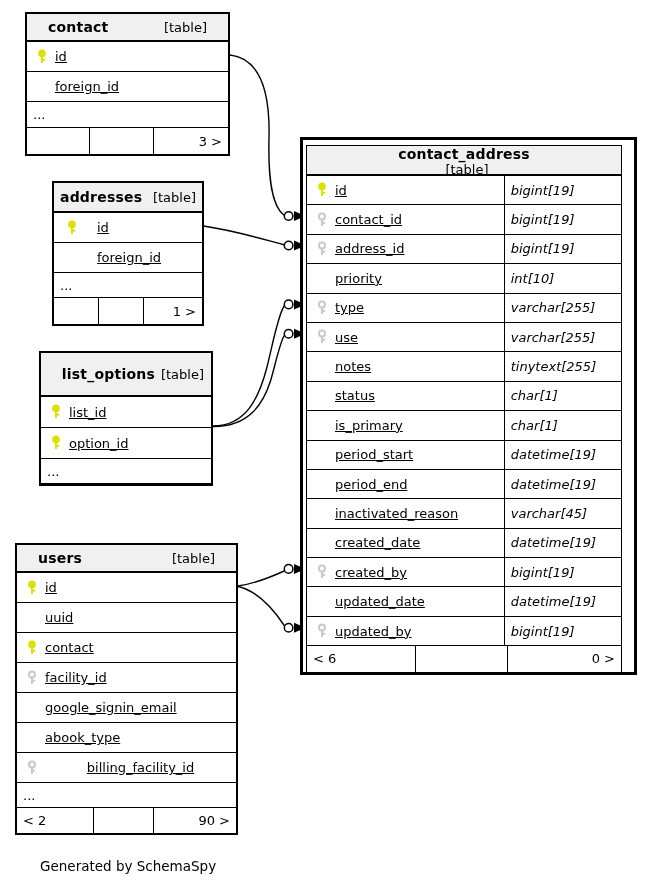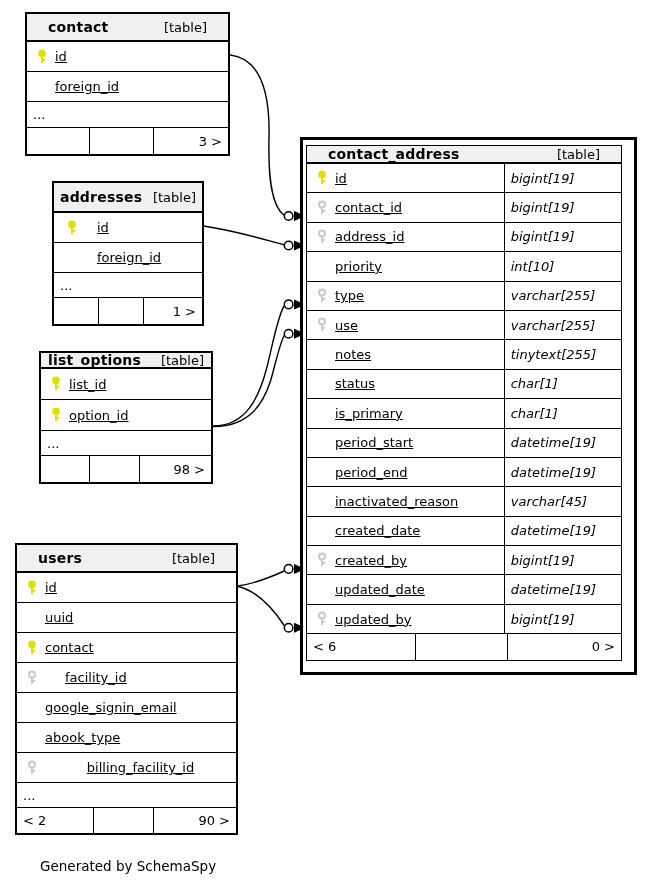--- a/index.html
+++ b/index.html
@@ -38,21 +38,21 @@
   .fc.last{justify-content:flex-end;}
   
   .frame{
     position:absolute;left:300px;top:137px;width:337px;height:538px;
     box-sizing:border-box;border:3px solid #000;background:#fff;
   }
   .inner{
     position:absolute;left:3px;top:5px;width:316px;box-sizing:border-box;
     border:1.5px solid #000;font-size:13px;background:#fff;
   }
-  .inner .hdr{height:18px;}
+  .inner .hdr{height:30px;flex-direction:column;}
   .ca-row{height:29.4px;}
   .ca-name{position:relative;box-sizing:border-box;width:199px;height:100%;
     border-right:1.5px solid #000;display:flex;align-items:center;}
   .ca-type{box-sizing:border-box;width:117px;height:100%;display:flex;align-items:center;padding-left:6px;white-space:nowrap;font-style:italic;}
   .note{position:absolute;left:8px;top:858px;font-size:13.5px;font-family:"DejaVu Sans","Liberation Sans",sans-serif;margin-left:32px;}
 </style>
 </head>
 <body>
 
 <div class="canvas">
@@ -134,21 +134,21 @@
     </div>
     <div class="dots" style="height:25px;">...</div>
     <div class="foot" style="height:26px;">
       <span class="fc first" style="width:45px;"></span>
       <span class="fc" style="width:45px;"></span>
       <span class="fc last" style="flex:1;">1 &gt;</span>
     </div>
   </div>
 
   <div class="tbl" style="left:39px;top:351px;width:174px;">
-    <div class="hdr" style="height:16px;padding:0 7px;">
+    <div class="hdr" style="height:44px;padding:0 7px;justify-content:flex-end;">
       <span class="tname">list_options</span>
       <span class="ttag">[table]</span>
     </div>
     <div class="row" style="height:31px;">
       <span class="key pk">
         <svg width="12" height="16" viewBox="0 0 12 16">
             <circle cx="6" cy="4.4" r="3" fill="currentColor" stroke="currentColor" stroke-width="1.6"></circle>
             <path d="M6 7 V14 M6 10.8 H9.2" stroke="currentColor" stroke-width="2" fill="none"></path>
           </svg>
       </span>
@@ -157,25 +157,20 @@
     <div class="row" style="height:31px;">
       <span class="key pk">
         <svg width="12" height="16" viewBox="0 0 12 16">
             <circle cx="6" cy="4.4" r="3" fill="currentColor" stroke="currentColor" stroke-width="1.6"></circle>
             <path d="M6 7 V14 M6 10.8 H9.2" stroke="currentColor" stroke-width="2" fill="none"></path>
           </svg>
       </span>
       <span class="cname">option_id</span>
     </div>
     <div class="dots" style="height:25px;">...</div>
-    <div class="foot" style="height:26px;">
-      <span class="fc first" style="width:49px;"></span>
-      <span class="fc" style="width:50px;"></span>
-      <span class="fc last" style="flex:1;">98 &gt;</span>
-    </div>
   </div>
 
   <div class="tbl" style="left:15px;top:543px;width:223px;">
     <div class="hdr" style="height:28px;">
       <span class="tname">users</span>
       <span class="ttag">[table]</span>
     </div>
     <div class="row" style="height:30px;">
       <span class="key pk">
         <svg width="12" height="16" viewBox="0 0 12 16">
@@ -190,21 +185,21 @@
     </div>
     <div class="row" style="height:30px;">
       <span class="key pk">
         <svg width="12" height="16" viewBox="0 0 12 16">
             <circle cx="6" cy="4.4" r="3" fill="currentColor" stroke="currentColor" stroke-width="1.6"></circle>
             <path d="M6 7 V14 M6 10.8 H9.2" stroke="currentColor" stroke-width="2" fill="none"></path>
           </svg>
       </span>
       <span class="cname">contact</span>
     </div>
-    <div class="row" style="height:30px;padding-left:20px;">
+    <div class="row" style="height:30px;">
       <span class="key fk">
         <svg width="12" height="16" viewBox="0 0 12 16">
             <circle cx="6" cy="4.4" r="3" fill="none" stroke="currentColor" stroke-width="2"></circle>
             <path d="M6 7 V14 M6 10.8 H9.2" stroke="currentColor" stroke-width="2" fill="none"></path>
           </svg>
       </span>
       <span class="cname">facility_id</span>
     </div>
     <div class="row" style="height:30px;">
       <span class="cname">google_signin_email</span>

